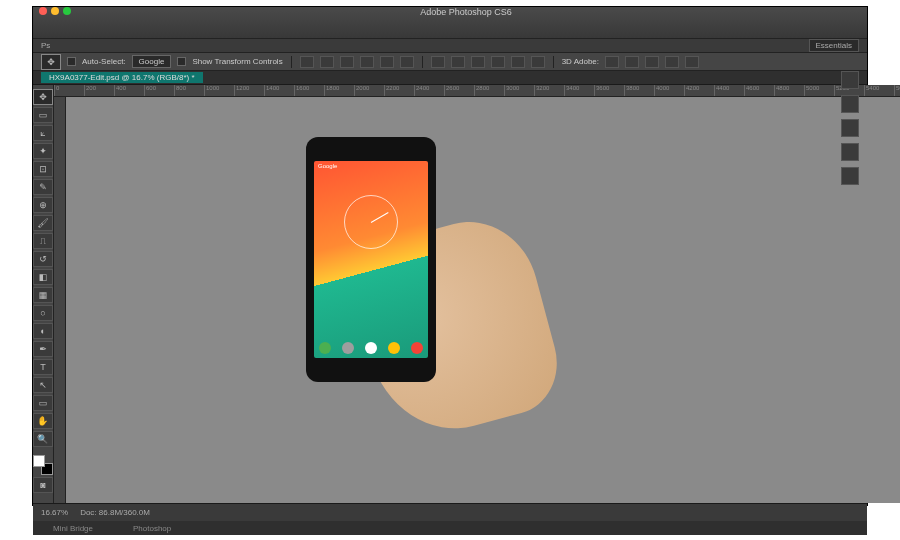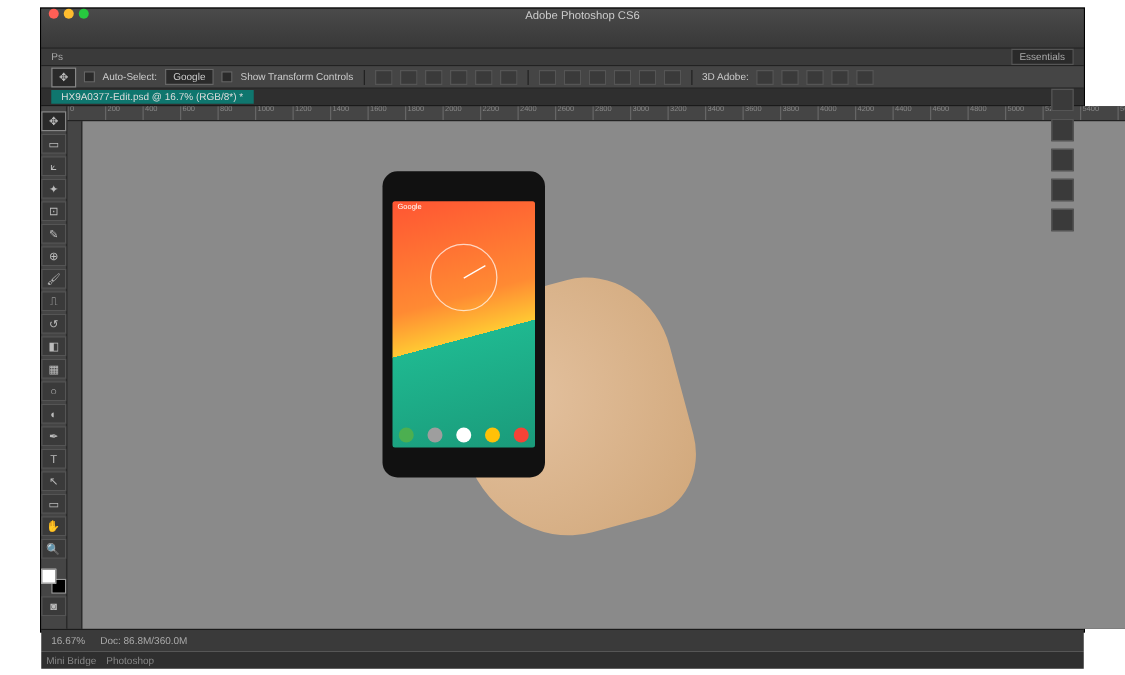--- a/index.html
+++ b/index.html
@@ -38,21 +38,21 @@
 .phone-screen .clock{position:absolute;top:34px;left:50%;transform:translateX(-50%);width:54px;height:54px;border:1px solid rgba(255,255,255,.7);border-radius:50%}
 .phone-screen .clock::after{content:"";position:absolute;top:50%;left:50%;width:20px;height:1px;background:#fff;transform:rotate(-30deg);transform-origin:left}
 .phone-screen .dock{position:absolute;bottom:4px;left:0;right:0;display:flex;justify-content:space-around}
 .phone-screen .dock span{width:12px;height:12px;border-radius:50%}
 .d1{background:#4caf50}.d2{background:#9e9e9e}.d3{background:#fff}.d4{background:#ffc107}.d5{background:#f44336}
 .hand{position:absolute;left:300px;top:130px;width:180px;height:200px;background:radial-gradient(ellipse at 30% 40%,#e8c4a0,#d4a878);border-radius:60% 40% 30% 50%;opacity:.95;transform:rotate(-15deg)}
 .panel-icons{position:absolute;right:4px;top:64px;width:22px;display:flex;flex-direction:column;gap:6px}
 .panel-icons div{width:18px;height:18px;background:#3a3a3a;border:1px solid #555}
 .statusbar{height:18px;background:#3a3a3a;border-top:1px solid #1a1a1a;display:flex;align-items:center;padding:4px 8px;color:#aaa;font-size:8px;gap:12px}
 .bottom-tabs{display:flex;background:#2f2f2f;height:14px;align-items:center}
-.bottom-tabs span{padding:1px 4px;color:#888;font-size:8px}
+.bottom-tabs span{padding:1px 20px;color:#888;font-size:8px}
 </style>
 </head>
 <body>
 
 <div class="frame">
   <div class="titlebar">
     <div class="traffic">
       <span class="tr-close"></span>
       <span class="tr-min"></span>
       <span class="tr-max"></span>

